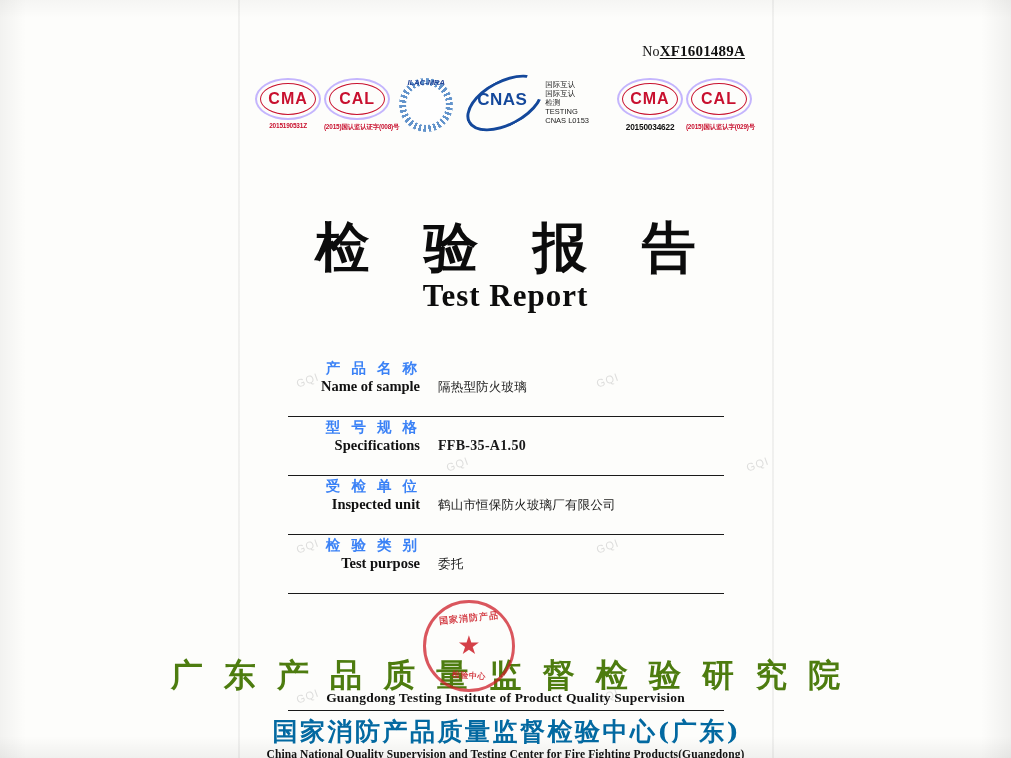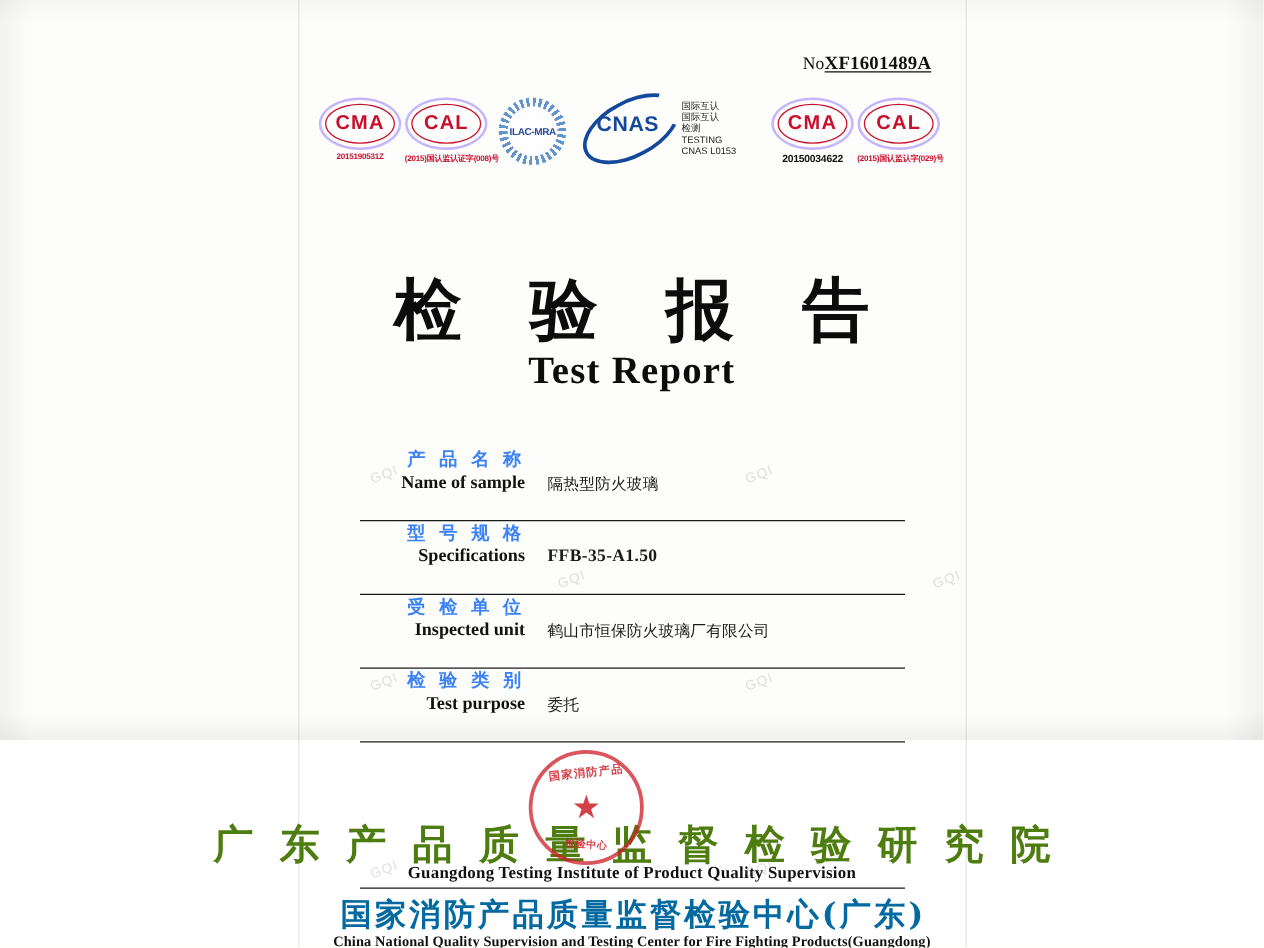--- a/index.html
+++ b/index.html
@@ -11,21 +11,21 @@
     width: 1011px;
     height: 758px;
     position: relative;
     font-family: "Liberation Serif", serif;
     overflow: hidden;
   }
   .page {
     position: absolute;
     left: 0; top: 0;
     width: 1011px;
-    height: 592px;
+    height: 758px;
     background: #fdfdfb;
   }
   
   .page::before {
     content: "";
     position: absolute;
     left: 0; top: 0; right: 0; bottom: 0;
     background:
       linear-gradient(to right, rgba(0,0,0,0.045) 0px, rgba(0,0,0,0.0) 26px),
       linear-gradient(to left, rgba(0,0,0,0.05) 0px, rgba(0,0,0,0.0) 30px),
@@ -119,23 +119,24 @@
   
   .seal.ilac .ilac-ring {
     position: relative;
     margin: 0 auto;
     width: 54px;
     height: 54px;
     border-radius: 50%;
     background:
       repeating-conic-gradient(#5b8fc9 0deg 6deg, #ffffff 6deg 12deg);
     display: flex;
-    align-items: center;
+    align-items: flex-start;
     justify-content: center;
     opacity: 0.95;
+    font-style: italic;
   }
   .seal.ilac .ilac-ring::after {
     content: "";
     position: absolute;
     left: 7px; top: 7px; right: 7px; bottom: 7px;
     border-radius: 50%;
     background: #ffffff;
   }
   .seal.ilac .ilac-text {
     position: relative;

